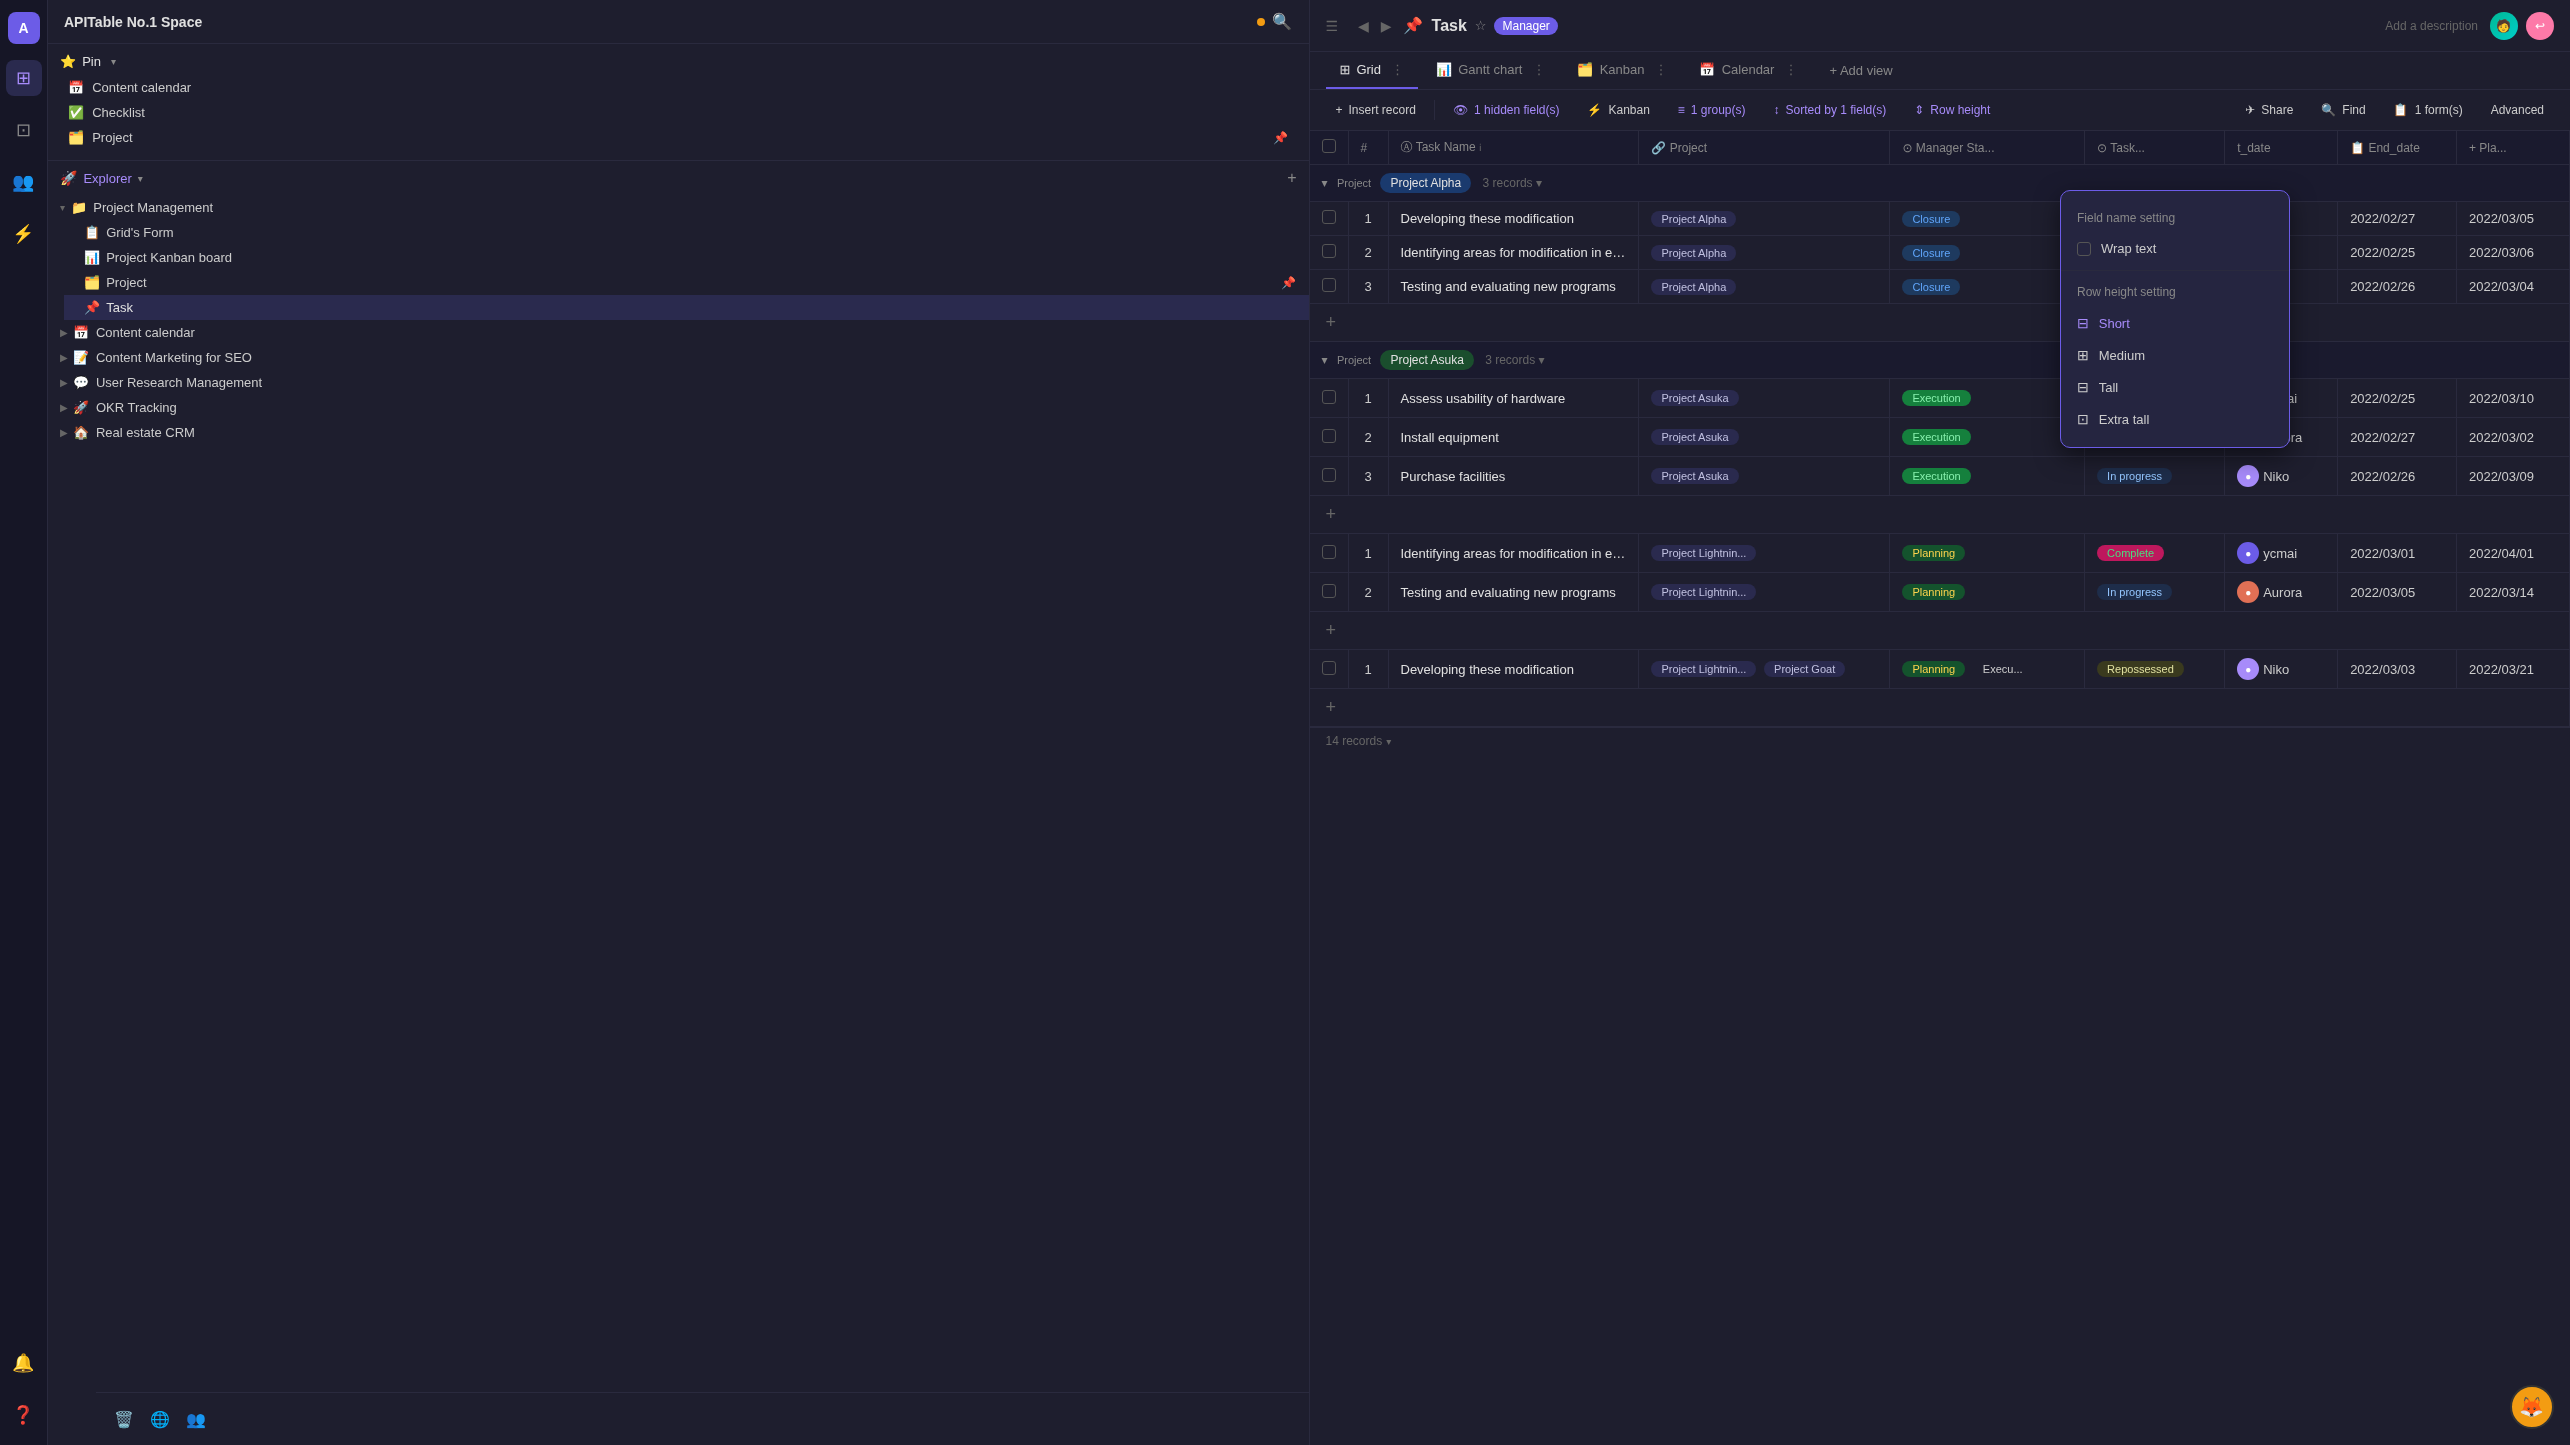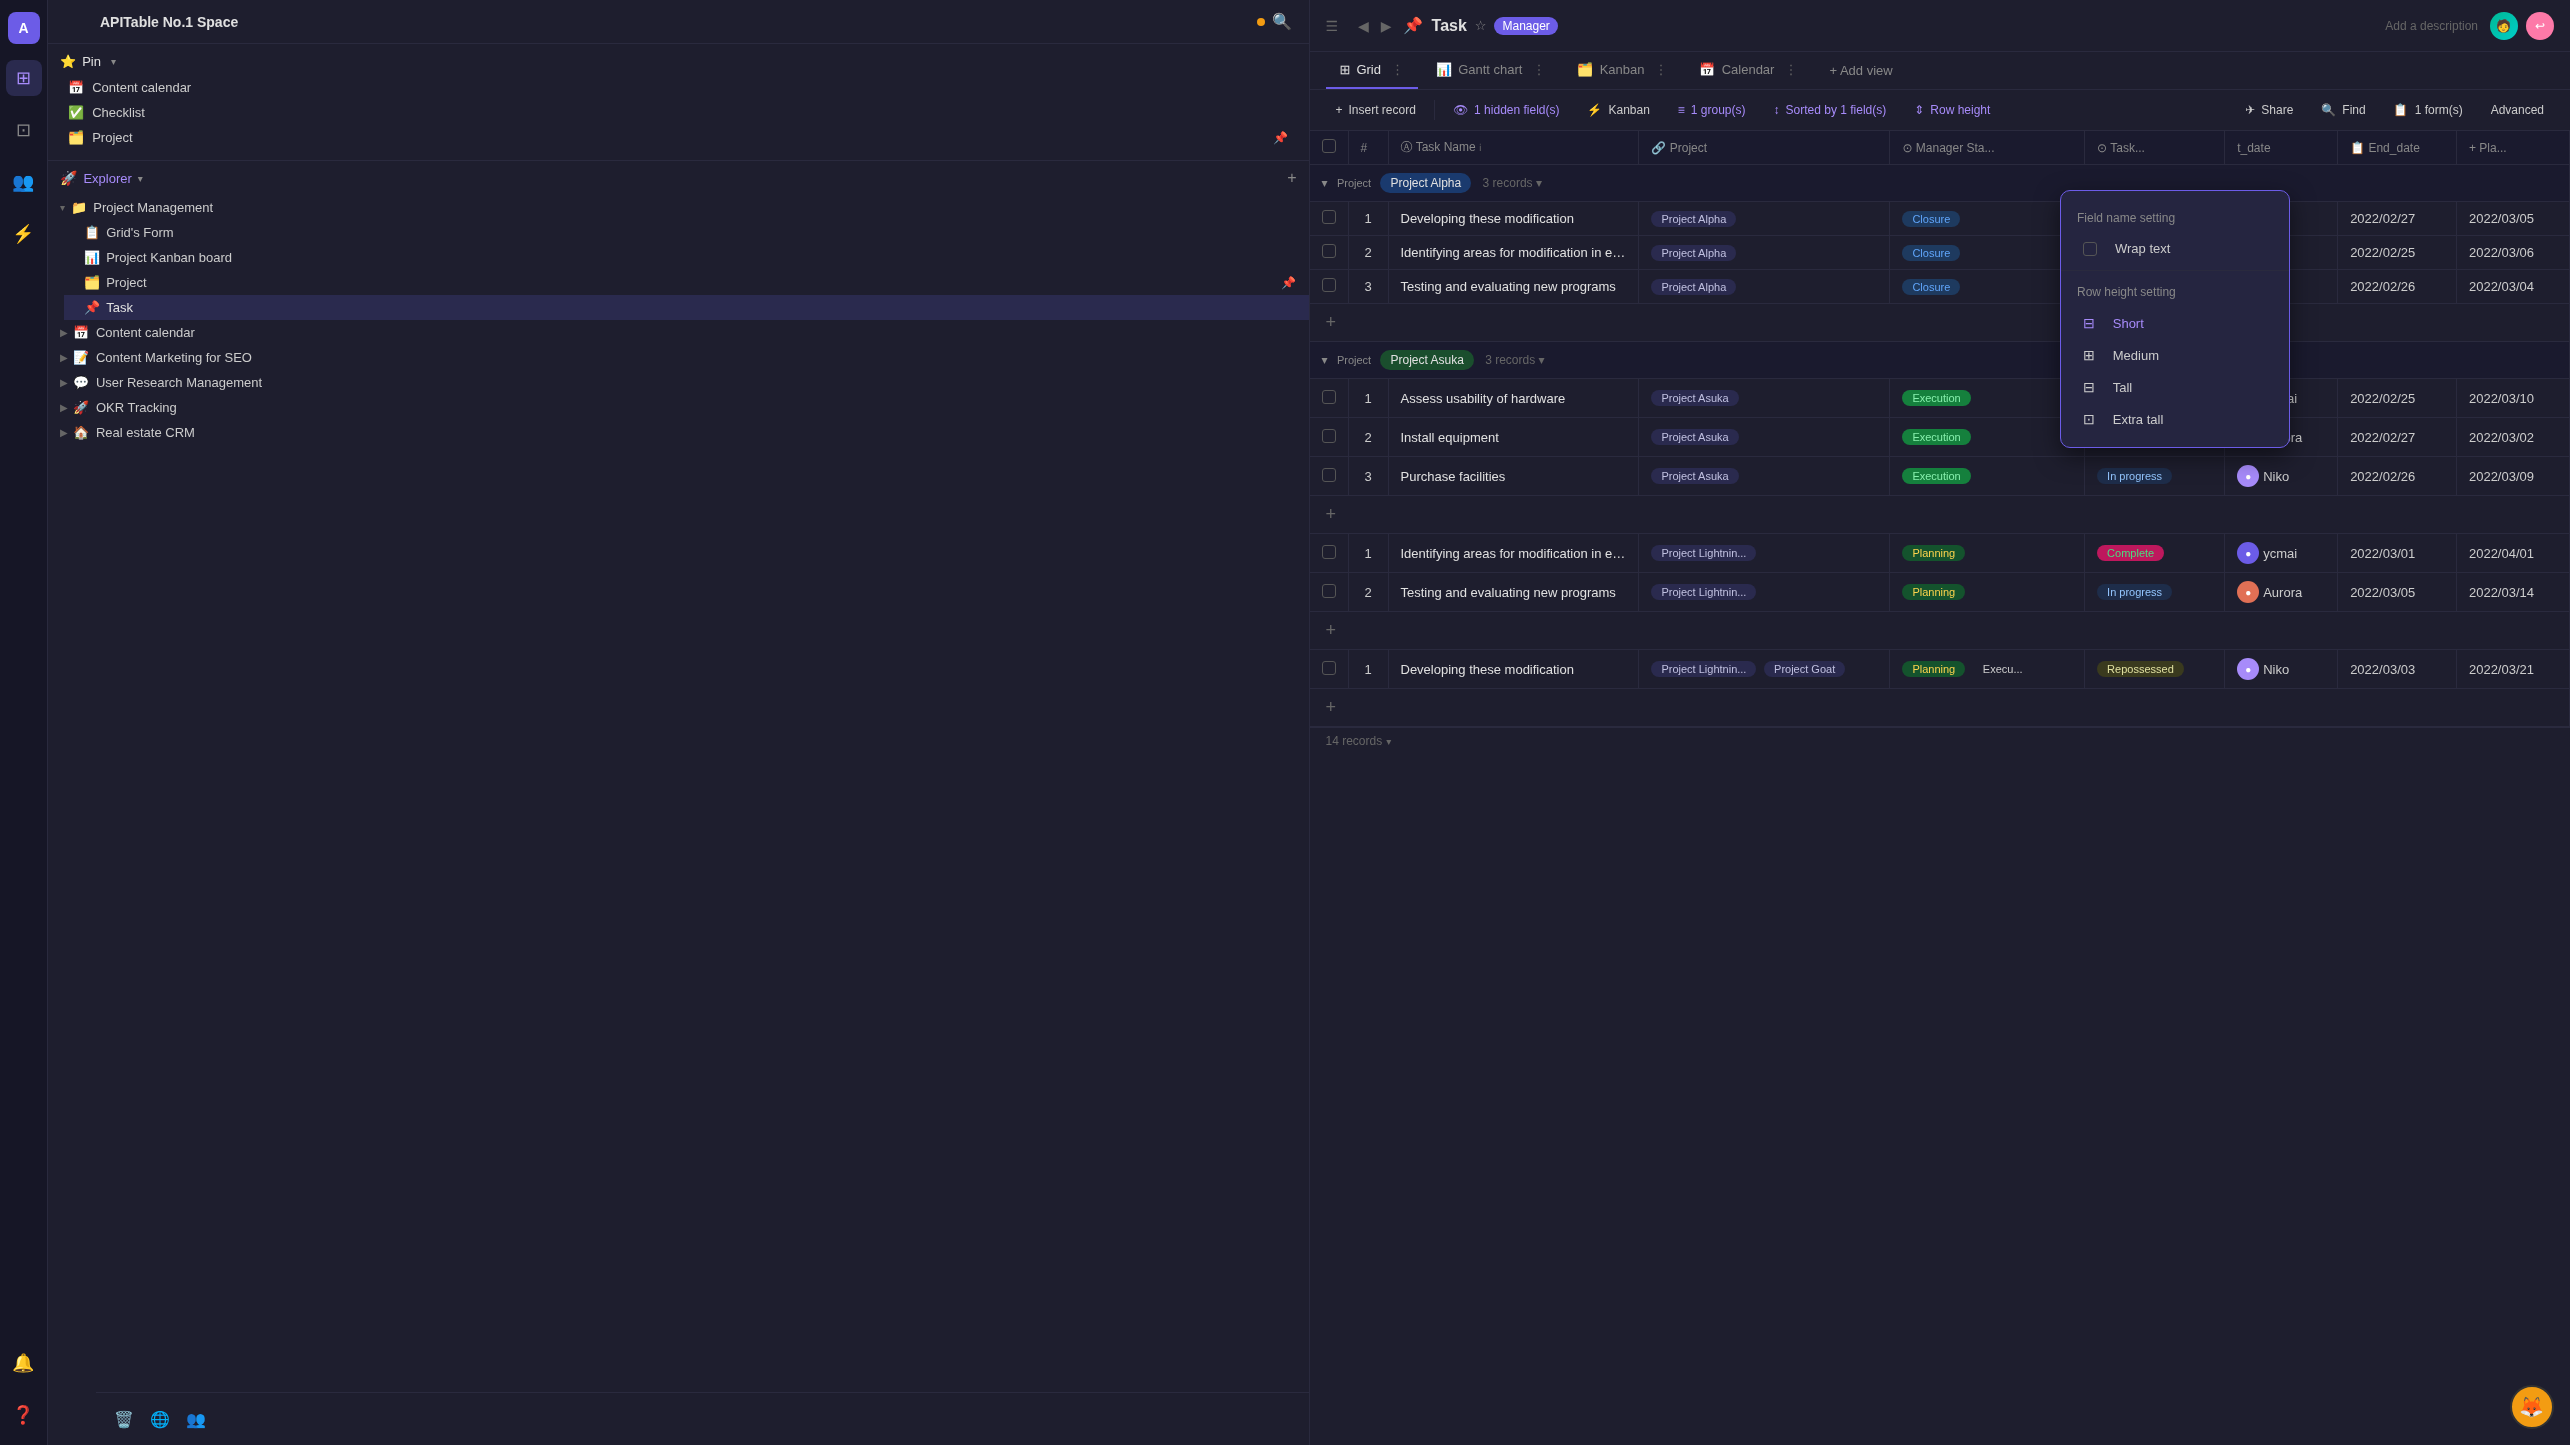--- a/index.html
+++ b/index.html
@@ -1,19 +1,19 @@
 <!DOCTYPE html>
 <html><head>
   <meta charset="utf-8">
   <style>
     * { box-sizing: border-box; margin: 0; padding: 0; }
     body { font-family: -apple-system, BlinkMacSystemFont, 'Segoe UI', sans-serif; background: #1a1a2e; color: #e0e0e0; font-size: 13px; overflow: hidden; height: 100vh; display: flex; }
     .sidebar-top { padding: 12px 16px; display: flex; align-items: center; gap: 8px; border-bottom: 1px solid #2a2a3e; }
     .avatar-circle { width: 32px; height: 32px; border-radius: 8px; background: #6c5ce7; display: flex; align-items: center; justify-content: center; color: white; font-weight: bold; font-size: 14px; flex-shrink: 0; }
-    .space-name { font-weight: 600; color: #e0e0e0; flex: 1; font-size: 14px; margin-left: 36px; }
+    .space-name { font-weight: 600; color: #e0e0e0; flex: 1; font-size: 14px; }
     .space-dot { width: 8px; height: 8px; border-radius: 50%; background: #f39c12; margin-left: 4px; }
     .search-btn { background: none; border: none; color: #888; cursor: pointer; font-size: 16px; }
 
     .sidebar-icons { width: 48px; background: #161626; height: 100vh; display: flex; flex-direction: column; align-items: center; padding: 12px 0; gap: 16px; border-right: 1px solid #2a2a3e; position: absolute; left: 0; }
     .sidebar-icon { width: 36px; height: 36px; display: flex; align-items: center; justify-content: center; border-radius: 8px; cursor: pointer; color: #888; font-size: 18px; }
     .sidebar-icon.active { background: #2a2a4e; color: #a78bfa; }
 
     .sidebar-content { margin-left: 48px; flex: 1; overflow-y: auto; background: #1e1e2e; }
     .pin-section { padding: 10px 12px; border-bottom: 1px solid #2a2a3e; }
     .pin-header { display: flex; align-items: center; gap: 6px; color: #e0e0e0; font-size: 13px; font-weight: 500; cursor: pointer; }
@@ -84,21 +84,21 @@
 
     .project-tag { display: inline-flex; align-items: center; padding: 2px 10px; border-radius: 12px; font-size: 11px; font-weight: 500; background: #2a2a4e; color: #c0c0e0; }
 
     .row-num { color: #555; text-align: center; width: 40px; }
     .checkbox-col { width: 36px; text-align: center; }
     .checkbox { width: 14px; height: 14px; border: 1px solid #555; border-radius: 3px; display: inline-block; }
 
     
     .dropdown-panel { position: absolute; right: 280px; top: 190px; width: 230px; background: #252540; border: 1px solid #6c5ce7; border-radius: 10px; z-index: 100; box-shadow: 0 8px 24px rgba(0,0,0,0.5); padding: 12px 0; }
     .dropdown-section-title { padding: 8px 16px; color: #888; font-size: 12px; font-weight: 500; }
-    .dropdown-item { display: flex; align-items: center; gap: 18px; padding: 8px 16px; cursor: pointer; color: #ccc; font-size: 13px; border-radius: 6px; margin-left: 6px; }
+    .dropdown-item { display: flex; align-items: center; gap: 10px; padding: 8px 16px; cursor: pointer; color: #ccc; font-size: 13px; border-radius: 6px; }
     .dropdown-item.active { color: #a78bfa; }
     .dropdown-divider { height: 1px; background: #2a2a3e; margin: 6px 0; }
     .checkbox-input { width: 14px; height: 14px; border: 1px solid #555; border-radius: 3px; display: inline-block; flex-shrink: 0; }
 
     
     .bottom-bar { display: flex; align-items: center; padding: 6px 16px; border-top: 1px solid #2a2a3e; background: #1e1e2e; color: #666; font-size: 12px; }
     .bottom-avatar { position: fixed; bottom: 16px; right: 16px; width: 44px; height: 44px; border-radius: 50%; background: #f39c12; display: flex; align-items: center; justify-content: center; cursor: pointer; font-size: 20px; border: 2px solid #333; }
 
     .collapse-btn { color: #666; background: none; border: none; cursor: pointer; font-size: 14px; margin-right: 8px; }
     .nav-arrows { display: flex; gap: 4px; }

